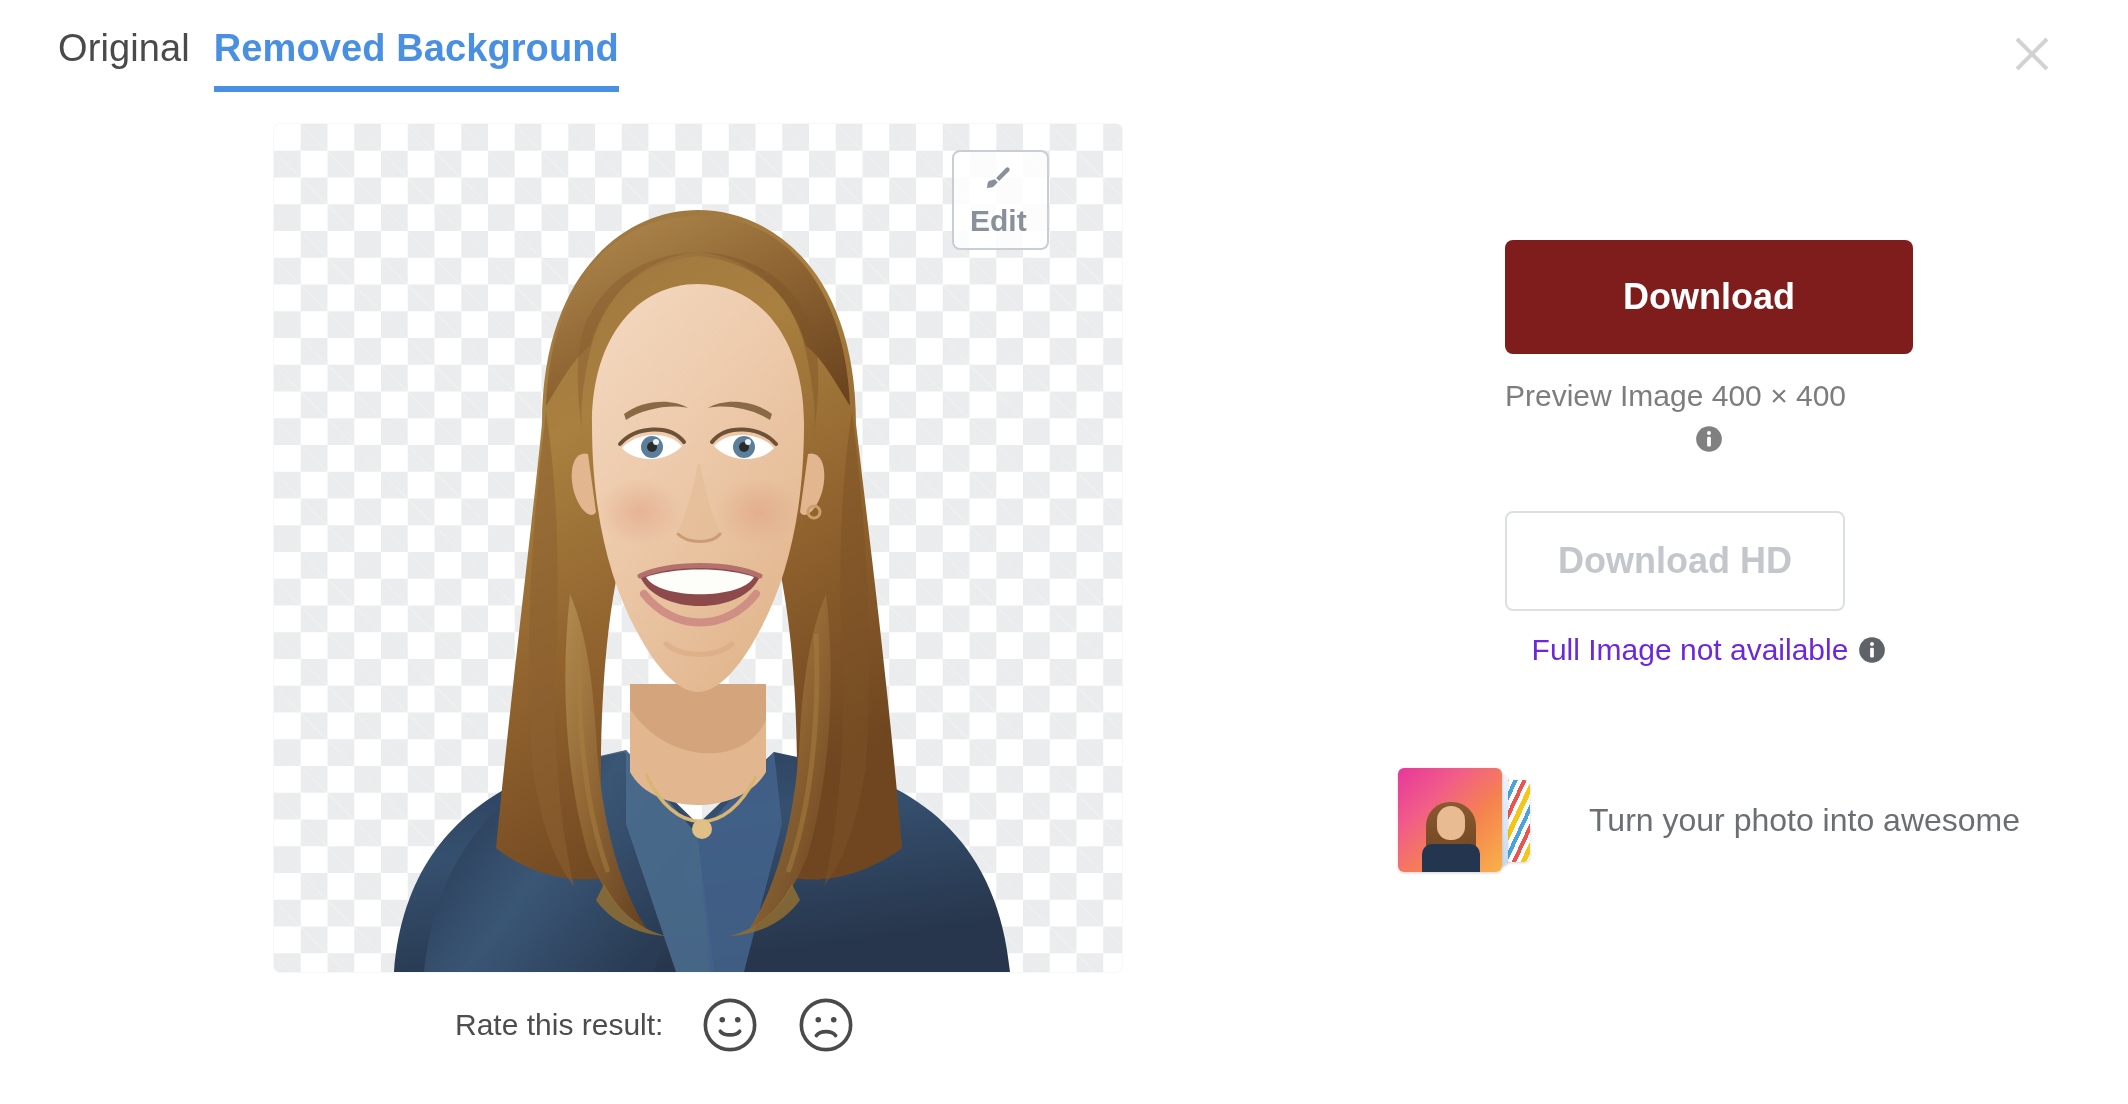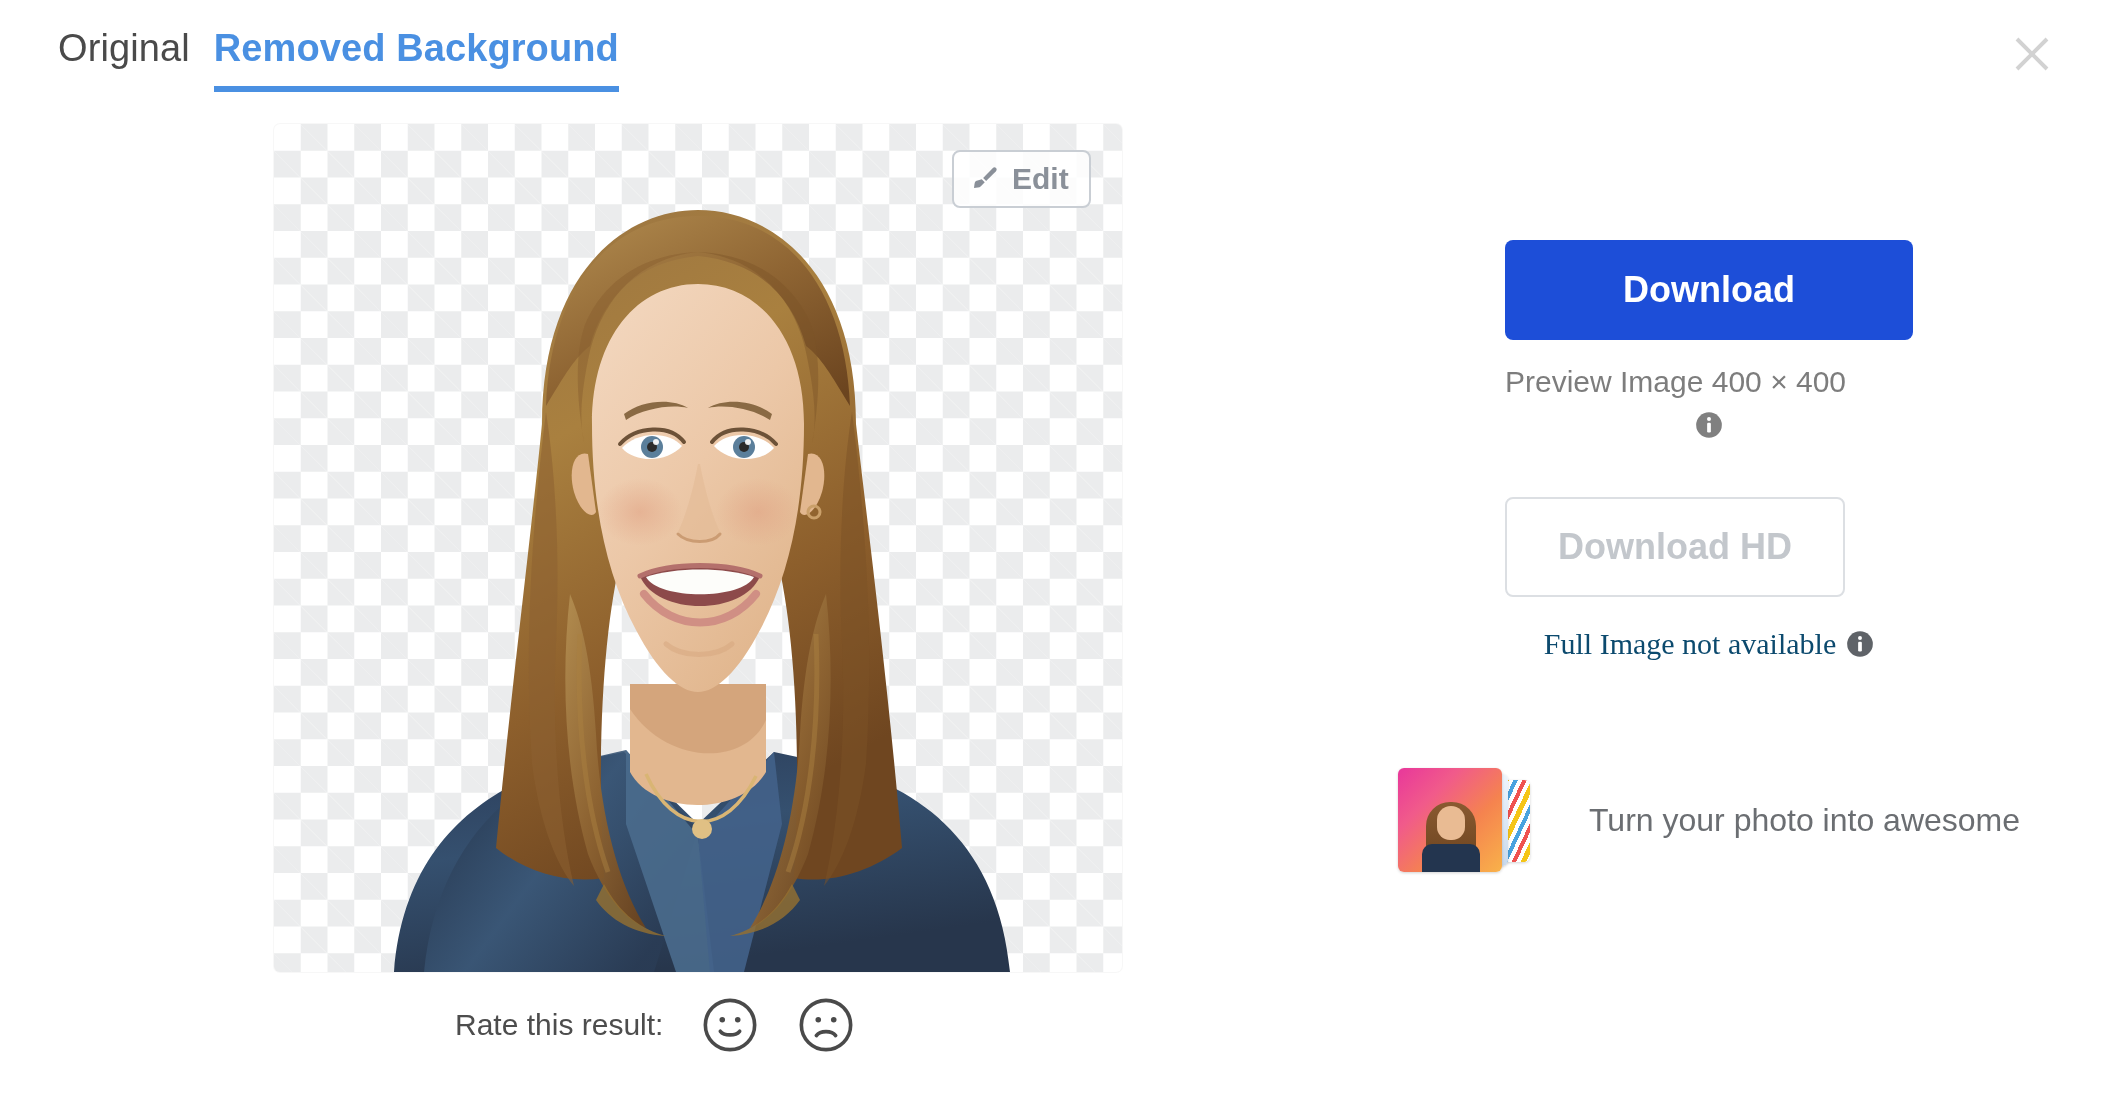--- a/index.html
+++ b/index.html
@@ -95,20 +95,21 @@
     gap: 12px;
     padding: 12px 20px 12px 16px;
     border: 2px solid #c9ced4;
     border-radius: 8px;
     background: rgba(255,255,255,.82);
     color: #8a9099;
     font-size: 30px;
     font-weight: 700;
     cursor: pointer;
     line-height: 1;
+    flex-direction: column;
   }
   .edit-btn .brush { width: 30px; height: 30px; display:block; }
 
   
   .rate-row {
     position: absolute;
     left: 455px;
     top: 1025px;
     display: flex;
     align-items: center;
@@ -123,22 +124,22 @@
 
   
   .right-panel {
     position: absolute;
     left: 1505px;
     top: 240px;
     width: 408px;
   }
   .btn-download {
     width: 408px;
-    height: 100px;
-    background: #1d4ed8;
+    height: 114px;
+    background: #7f1d1d;
     border: none;
     border-radius: 8px;
     color: #ffffff;
     font-size: 36px;
     font-weight: 700;
     font-family: "Liberation Sans", sans-serif;
     cursor: pointer;
     display: flex;
     align-items: center;
     justify-content: center;
@@ -168,30 +169,29 @@
     color: #c3c7cc;
     font-size: 36px;
     font-weight: 700;
     font-family: "Liberation Sans", sans-serif;
     cursor: default;
     display: flex;
     align-items: center;
     justify-content: center;
   }
   .caption-inline {
-    margin-top: 30px;
+    margin-top: 22px;
     text-align: center;
     font-size: 30px;
-    color: #0c4a6e;
+    color: #6d28d9;
     white-space: nowrap;
     display: flex;
     align-items: center;
     justify-content: center;
     gap: 10px;
-    font-family: Liberation Serif, serif;
   }
 
   
   .promo {
     position: absolute;
     left: 1398px;
     top: 768px;
     display: flex;
     align-items: center;
     gap: 36px;

